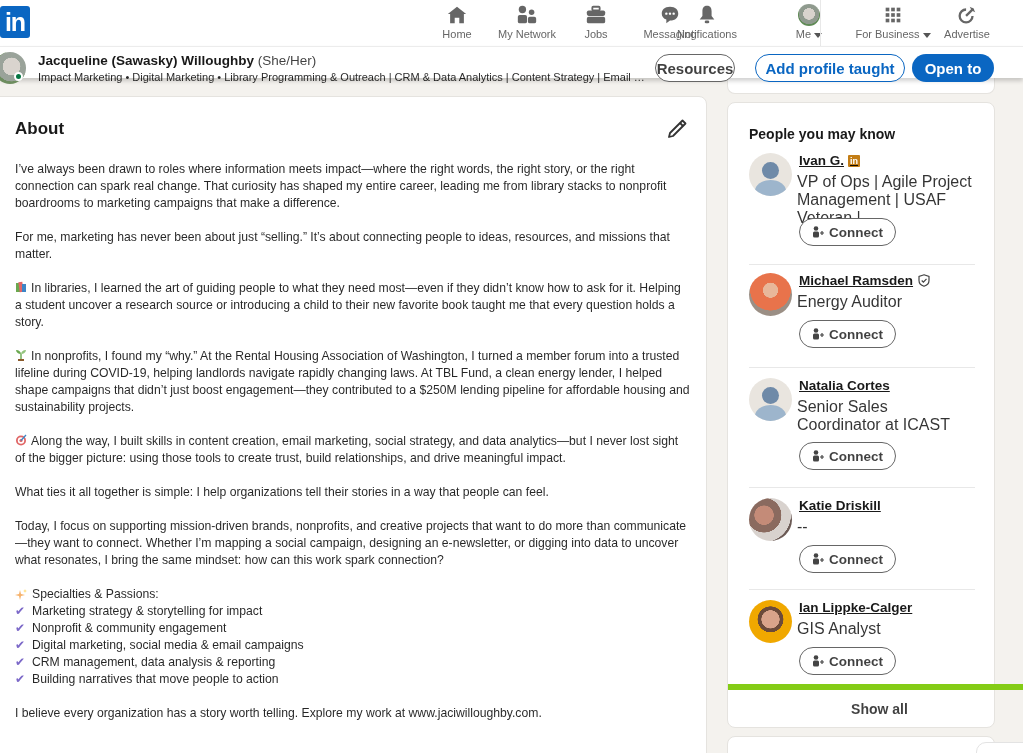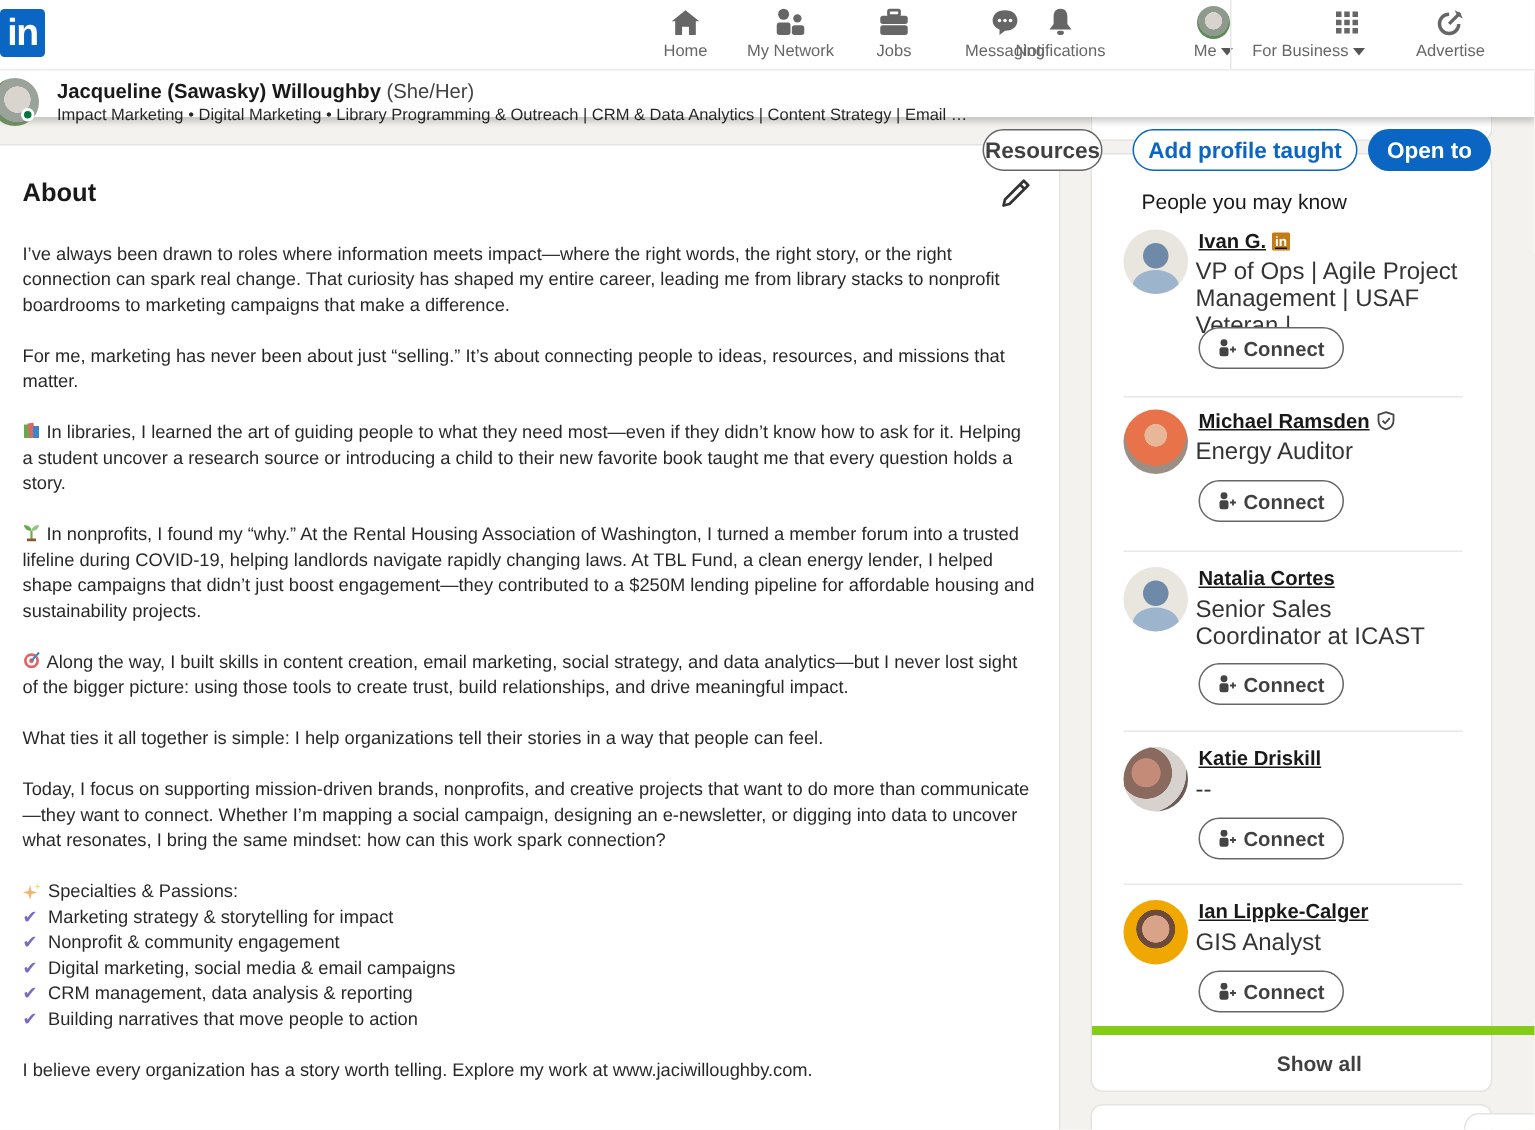--- a/index.html
+++ b/index.html
@@ -20,39 +20,39 @@
   .nav-divider { position: absolute; left: 820px; top: 0; width: 1px; height: 46px; background: #e8e8e8; }
   .caret { display: inline-block; width: 0; height: 0; border-left: 4px solid transparent; border-right: 4px solid transparent; border-top: 5px solid #555; margin-left: 3px; vertical-align: middle; }
 
   
   .stickybar { position: absolute; top: 46px; left: 0; width: 1023px; height: 32px; background: #fff; border-top: 1px solid #ececec; box-shadow: 0 3px 4px rgba(0,0,0,0.18); display: flex; align-items: center; z-index: 2; }
   .sb-avatar { position: absolute; left: -6px; top: 5px; width: 32px; height: 32px; border-radius: 50%; background: radial-gradient(circle at 55% 45%, #d9d4ce 0 35%, #9aa39a 36% 60%, #6d8d5f 61%); overflow: visible; }
   .sb-online { position: absolute; left: 14px; top: 25px; width: 9px; height: 9px; border-radius: 50%; background: #057642; border: 2px solid #fff; }
   .sb-name { position: absolute; left: 38px; top: 6px; font-size: 13.5px; font-weight: bold; color: rgba(0,0,0,0.9); white-space: nowrap; }
   .sb-pronoun { font-weight: normal; color: rgba(0,0,0,0.75); }
   .sb-headline { position: absolute; left: 38px; top: 24px; font-size: 11px; color: rgba(0,0,0,0.85); white-space: nowrap; width: 610px; overflow: hidden; text-overflow: ellipsis; }
-  .btn { position: absolute; top: 7px; height: 28px; border-radius: 16px; font-size: 15px; font-weight: bold; display: flex; align-items: center; justify-content: center; cursor: pointer; font-family: "Liberation Sans", sans-serif; margin-top: 32px; }
+  .btn { position: absolute; top: 7px; height: 28px; border-radius: 16px; font-size: 15px; font-weight: bold; display: flex; align-items: center; justify-content: center; cursor: pointer; font-family: "Liberation Sans", sans-serif; }
   .btn-resources { left: 655px; width: 80px; border: 1px solid #666; color: rgba(0,0,0,0.75); background: #fff; }
   .btn-addsection { left: 755px; width: 150px; border: 1px solid #0a66c2; color: #0a66c2; background: #fff; }
   .btn-opento { left: 912px; width: 82px; background: #0a66c2; color: #fff; border: none; }
 
   
   .about { position: absolute; left: -8px; top: 96px; width: 715px; height: 680px; background: #fff; border-radius: 8px; border: 1px solid #e5e3df; }
   .about-title { position: absolute; left: 22px; top: 22px; font-size: 17px; font-weight: bold; color: rgba(0,0,0,0.9); font-weight: 600; }
   .edit-btn { position: absolute; left: 672px; top: 20px; width: 24px; height: 24px; cursor: pointer; }
   .about-body { position: absolute; left: 22px; top: 64px; width: 675px; font-size: 12.2px; line-height: 17px; color: rgba(0,0,0,0.85); }
   .about-body p { margin-bottom: 17px; }
   .about-body .emoji { display: inline-block; width: 12px; height: 12px; margin-right: 4px; vertical-align: -1px; }
   .spec-line { display: flex; align-items: center; }
   .check { color: #7b68c8; font-size: 12px; margin-right: 5px; width: 12px; display: inline-block; }
 
   
   .top-stub { position: absolute; left: 727px; top: 78px; width: 268px; height: 16px; background: #fff; border-radius: 0 0 8px 8px; border: 1px solid #e5e3df; border-top: none; }
   .pymk { position: absolute; left: 727px; top: 102px; width: 268px; height: 626px; background: #fff; border-radius: 8px; border: 1px solid #e5e3df; }
-  .pymk-title { position: absolute; left: 21px; top: 23px; font-size: 14px; font-weight: 400; color: rgba(0,0,0,0.9); margin-left: 12px; }
+  .pymk-title { position: absolute; left: 21px; top: 23px; font-size: 14px; font-weight: 700; color: rgba(0,0,0,0.9); }
   .person { position: absolute; left: 21px; width: 226px; }
   .person .pav { position: absolute; left: 0; top: 0; width: 43px; height: 43px; border-radius: 50%; overflow: hidden; }
   .pav-ghost { background: #e9e5df; }
   .pav-ghost .head { position: absolute; left: 13px; top: 9px; width: 17px; height: 17px; border-radius: 50%; background: #6f8aa8; }
   .pav-ghost .body { position: absolute; left: 6px; top: 27px; width: 31px; height: 22px; border-radius: 50% 50% 0 0; background: #9db5cc; }
   .person .pname { position: absolute; left: 50px; top: 0; font-size: 13.5px; font-weight: 600; color: rgba(0,0,0,0.9); white-space: nowrap; display: flex; align-items: center; text-decoration: underline; }
   .person .pdesc { position: absolute; left: 48px; top: 20px; width: 176px; font-size: 16px; line-height: 18px; color: rgba(0,0,0,0.8); }
   .badge-in { display: inline-block; width: 12px; height: 12px; background: #c37d16; color: #fff; font-size: 9px; font-weight: bold; line-height: 12px; text-align: center; border-radius: 1px; margin-left: 4px; }
   .badge-verify { display: inline-block; margin-left: 5px; width: 12px; height: 13px; }
   .connect { position: absolute; left: 50px; width: 97px; height: 28px; border: 1px solid #666; border-radius: 15px; display: flex; align-items: center; justify-content: center; font-size: 13.5px; font-weight: 600; color: rgba(0,0,0,0.75); cursor: pointer; background: #fff; }
@@ -119,21 +119,21 @@
   </div>
   <div class="navitem" style="left:795px;width:28px;">
     <span class="ico">
         <span style="display:block;width:22px;height:22px;border-radius:50%;background:radial-gradient(circle at 50% 45%, #d8d3cd 0 35%, #8f9a8e 36% 62%, #5f8a55 63%);"></span>
       </span>
     <span class="lbl"><span>Me</span><span class="caret"></span></span>
   </div>
 
   <div class="nav-divider"></div>
 
-  <div class="navitem" style="left:836px;width:74px;align-items:flex-end;">
+  <div class="navitem" style="left:856px;width:74px;">
     <span class="ico">
         <svg width="22" height="22" viewBox="0 0 24 24">
           <g fill="#666">
             <rect x="4" y="4" width="4" height="4"></rect>
             <rect x="10" y="4" width="4" height="4"></rect>
             <rect x="16" y="4" width="4" height="4"></rect>
             <rect x="4" y="10" width="4" height="4"></rect>
             <rect x="10" y="10" width="4" height="4"></rect>
             <rect x="16" y="10" width="4" height="4"></rect>
             <rect x="4" y="16" width="4" height="4"></rect>

